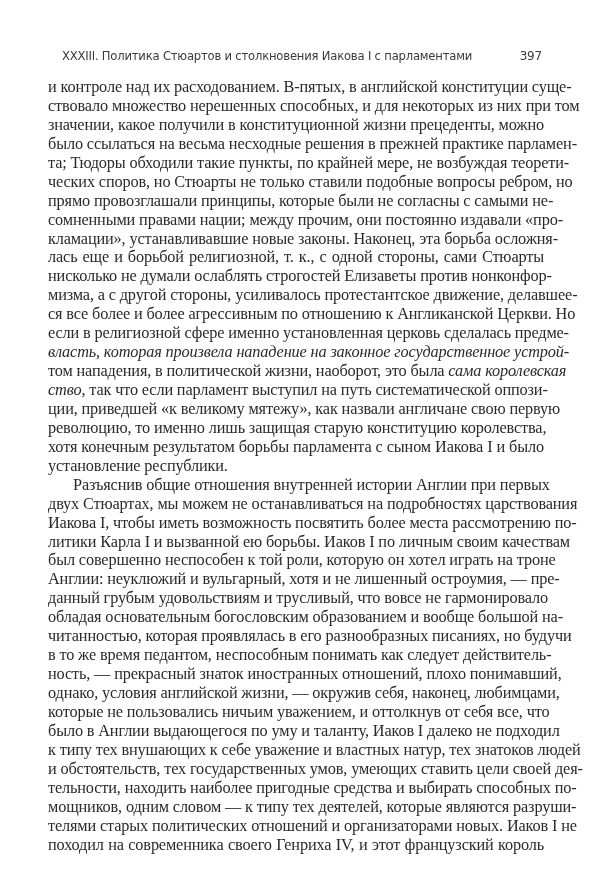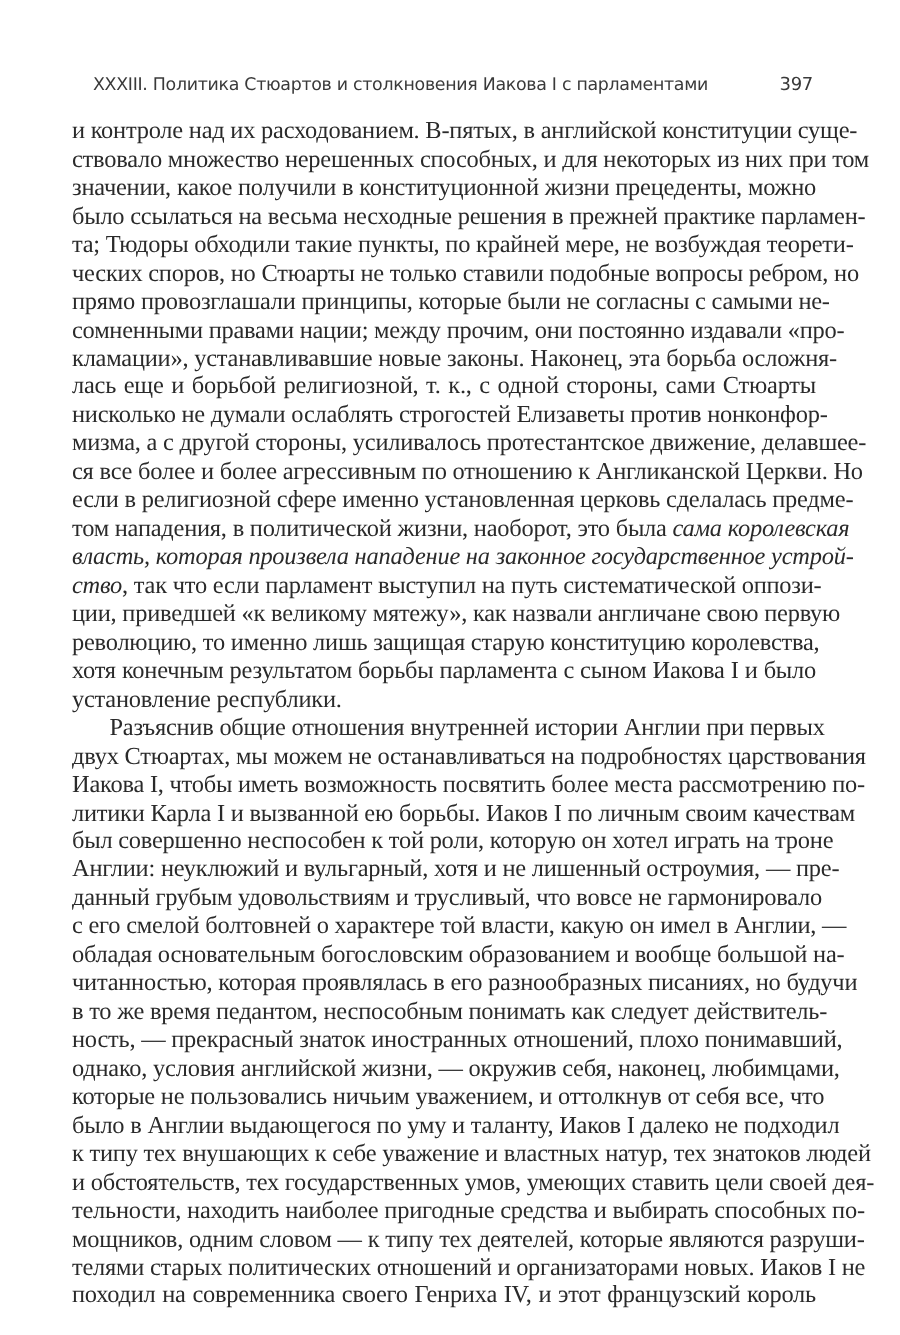--- a/index.html
+++ b/index.html
@@ -85,38 +85,37 @@
       <span class="line">та; Тюдоры обходили такие пункты, по крайней мере, не возбуждая теорети-</span>
       <span class="line">ческих споров, но Стюарты не только ставили подобные вопросы ребром, но</span>
       <span class="line">прямо провозглашали принципы, которые были не согласны с самыми не-</span>
       <span class="line">сомненными правами нации; между прочим, они постоянно издавали «про-</span>
       <span class="line">кламации», устанавливавшие новые законы. Наконец, эта борьба осложня-</span>
       <span class="line">лась еще и борьбой религиозной, т. к., с одной стороны, сами Стюарты</span>
       <span class="line">нисколько не думали ослаблять строгостей Елизаветы против нонконфор-</span>
       <span class="line">мизма, а с другой стороны, усиливалось протестантское движение, делавшее-</span>
       <span class="line">ся все более и более агрессивным по отношению к Англиканской Церкви. Но</span>
       <span class="line">если в религиозной сфере именно установленная церковь сделалась предме-</span>
+      <span class="line"><span class="it">власть, которая произвела нападение на законное государственное устрой-</span></span>
       <span class="line"><span>том нападения, в политической жизни, наоборот, это была </span><span class="it">сама королевская</span></span>
-      <span class="line"><span class="it">власть, которая произвела нападение на законное государственное устрой-</span></span>
       <span class="line"><span class="it">ство</span><span>, так что если парламент выступил на путь систематической оппози-</span></span>
       <span class="line">ции, приведшей «к великому мятежу», как назвали англичане свою первую</span>
       <span class="line">революцию, то именно лишь защищая старую конституцию королевства,</span>
       <span class="line">хотя конечным результатом борьбы парламента с сыном Иакова I и было</span>
       <span class="line last">установление республики.</span>
     </div>
 
     <div>
       <span class="line indent">Разъяснив общие отношения внутренней истории Англии при первых</span>
       <span class="line">двух Стюартах, мы можем не останавливаться на подробностях царствования</span>
       <span class="line">Иакова I, чтобы иметь возможность посвятить более места рассмотрению по-</span>
       <span class="line">литики Карла I и вызванной ею борьбы. Иаков I по личным своим качествам</span>
       <span class="line">был совершенно неспособен к той роли, которую он хотел играть на троне</span>
       <span class="line">Англии: неуклюжий и вульгарный, хотя и не лишенный остроумия, — пре-</span>
       <span class="line">данный грубым удовольствиям и трусливый, что вовсе не гармонировало</span>
-      <span class="line">с его смелой болтовней о характере той власти, какую он имел в Англии, —</span>
       <span class="line">обладая основательным богословским образованием и вообще большой на-</span>
       <span class="line">читанностью, которая проявлялась в его разнообразных писаниях, но будучи</span>
       <span class="line">в то же время педантом, неспособным понимать как следует действитель-</span>
       <span class="line">ность, — прекрасный знаток иностранных отношений, плохо понимавший,</span>
       <span class="line">однако, условия английской жизни, — окружив себя, наконец, любимцами,</span>
       <span class="line">которые не пользовались ничьим уважением, и оттолкнув от себя все, что</span>
       <span class="line">было в Англии выдающегося по уму и таланту, Иаков I далеко не подходил</span>
       <span class="line">к типу тех внушающих к себе уважение и властных натур, тех знатоков людей</span>
       <span class="line">и обстоятельств, тех государственных умов, умеющих ставить цели своей дея-</span>
       <span class="line">тельности, находить наиболее пригодные средства и выбирать способных по-</span>

